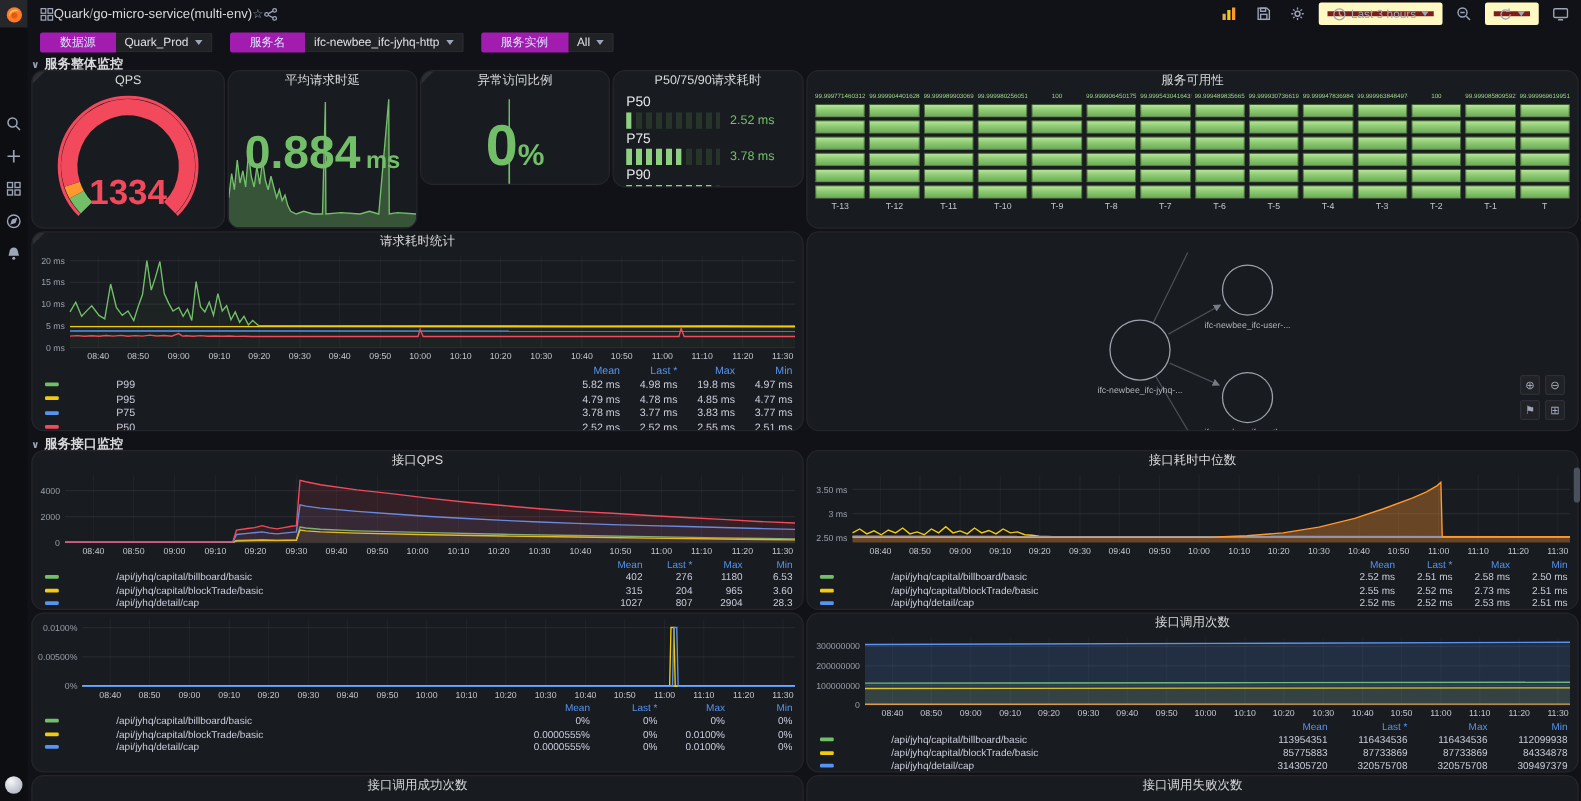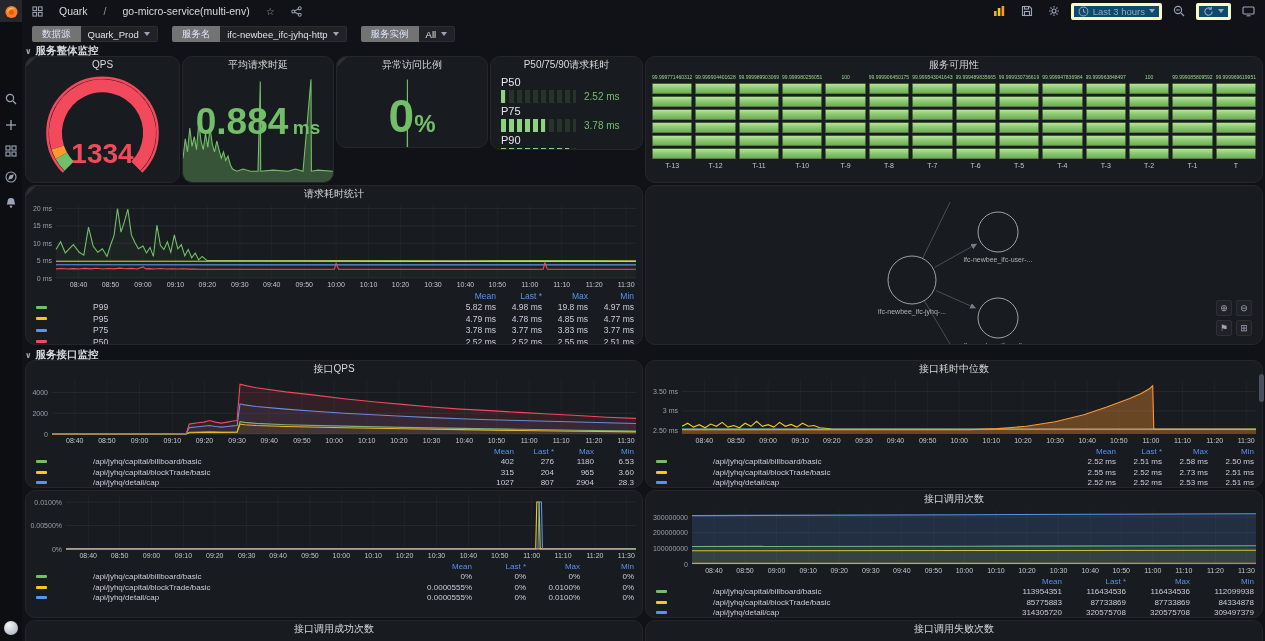--- a/index.html
+++ b/index.html
@@ -11,33 +11,33 @@
   .sidebar { position:absolute; left:0; top:0; width:22px; height:641px; background:#0d0e12; z-index:5; }
   .logo-cell { width:22px; height:22px; background:#26272b; display:flex; align-items:center; justify-content:center; }
   .side-icons { position:absolute; top:92px; left:0; width:22px; display:flex; flex-direction:column; align-items:center; gap:12px; }
   .side-ic { width:14px; height:14px; display:flex; align-items:center; justify-content:center; color:#9da5b8; cursor:pointer; }
   .avatar { position:absolute; left:4px; bottom:6px; width:14px; height:14px; border-radius:50%;
             background:radial-gradient(circle at 35% 30%, #f5f6f8, #b9bec9 70%, #9aa0ac); }
 
   
   .topbar { position:absolute; left:22px; top:0; width:1243px; height:22px; display:flex; align-items:center;
             padding:0 6px 0 10px; color:#d8d9da; font-size:10.5px; }
-  .crumb { display:flex; align-items:center; gap:16px; }
+  .crumb { display:flex; align-items:center; gap:0; }
   .crumb .sep { color:#8e949e; }
   .crumb .star { color:#9da5b8; font-size:10px; }
   .tb-right { margin-left:auto; display:flex; align-items:center; gap:7px; }
   .tb-btn { display:flex; align-items:center; gap:4px; color:#9da5b8; font-size:9.5px; padding:2px 4px;
-            border-radius:2px; background:#0c4a6e; border:3px solid #fef9c3; height:17px; cursor:pointer; }
+            border-radius:2px; background:#7f1d1d; border:7px solid #fef9c3; height:17px; cursor:pointer; }
   .tb-btn.flat { background:transparent; border:none; }
   .caret { width:0; height:0; border-left:3px solid transparent; border-right:3px solid transparent; border-top:4px solid #9da5b8; display:inline-block; }
 
   
   .varbar { position:absolute; left:22px; top:24px; width:1243px; height:20px; display:flex; align-items:center; gap:14px; padding-left:10px; }
   .vargrp { display:flex; align-items:stretch; height:16px; font-size:9.5px; cursor:pointer; }
-  .varlabel { background:#737373; color:#dbe4fb; display:flex; align-items:center; padding:0 10px; border-radius:2px 0 0 2px; }
+  .varlabel { background:#a21caf; color:#dbe4fb; display:flex; align-items:center; padding:0 16px; border-radius:2px 0 0 2px; }
   .varvalue { background:#202226; color:#e0e0e6; display:flex; align-items:center; gap:5px; padding:0 7px; border-radius:0 2px 2px 0; border:1px solid #2a2d33; border-left:none; }
 
   
   .row-title { position:absolute; color:#d8d9da; font-size:10.5px; font-weight:bold; cursor:pointer; }
   .row-title .chev { color:#9da5b8; font-size:8px; margin-right:4px; }
   .panel { position:absolute; background:#181b1f; border:1px solid #24262b; border-radius:10px; overflow:hidden; }
   .ptitle { color:#d8d9da; font-size:10px; font-weight:normal; text-align:center; height:15px; line-height:16px;
             white-space:nowrap; overflow:hidden; cursor:pointer; }
   .corner { position:absolute; left:0; top:0; width:0; height:0; border-top:10px solid #2c3035; border-right:10px solid transparent; z-index:2; }
 

